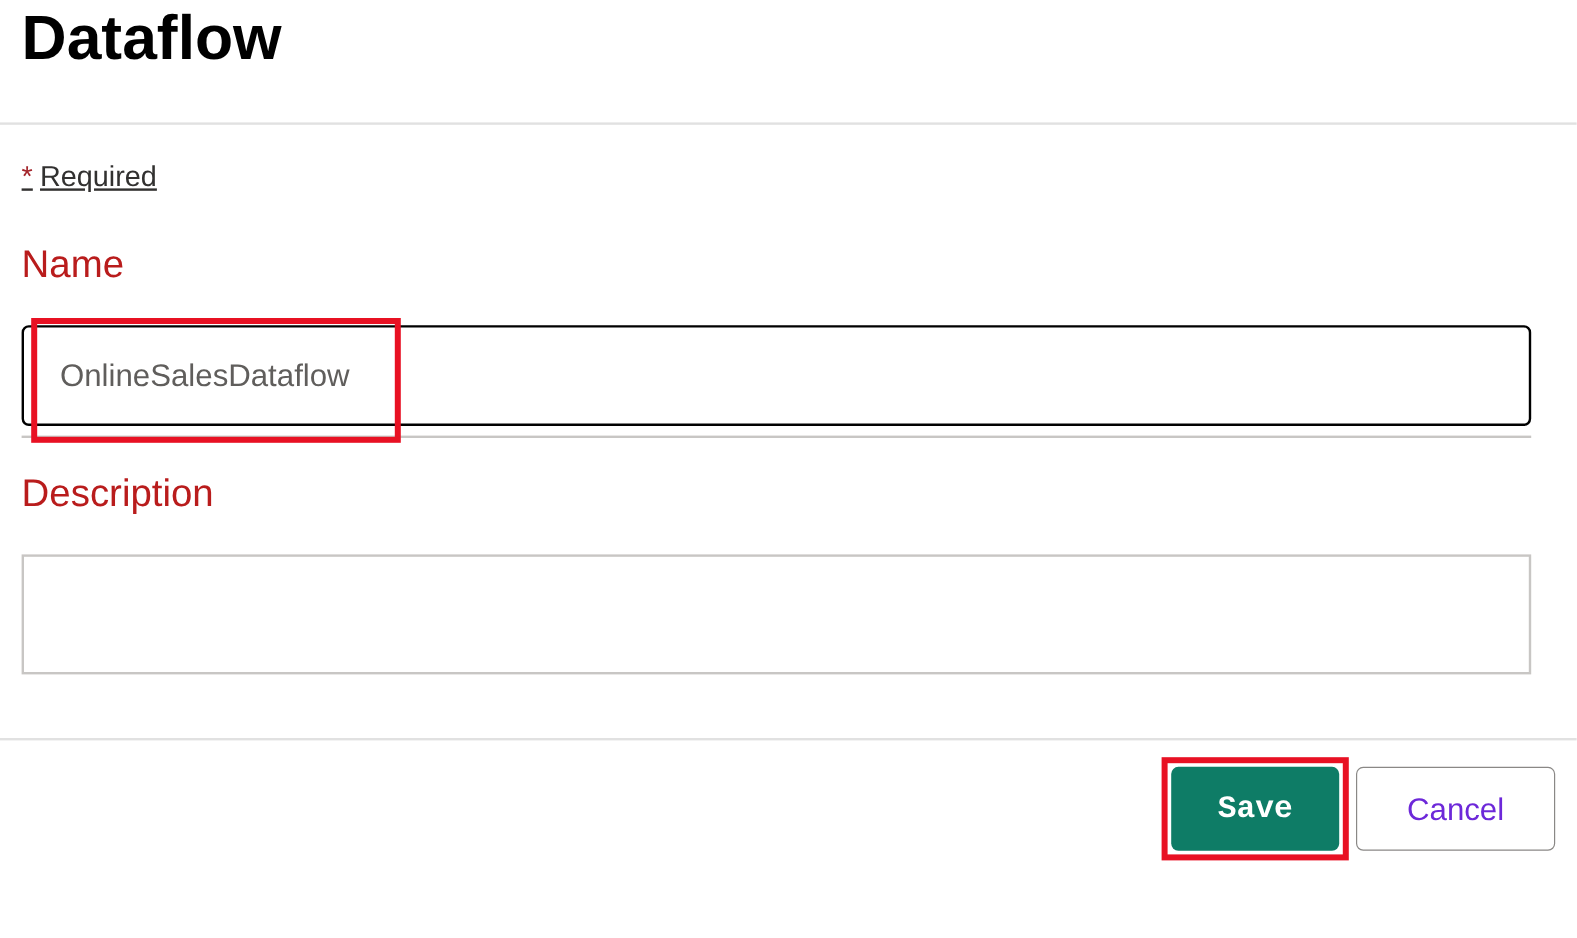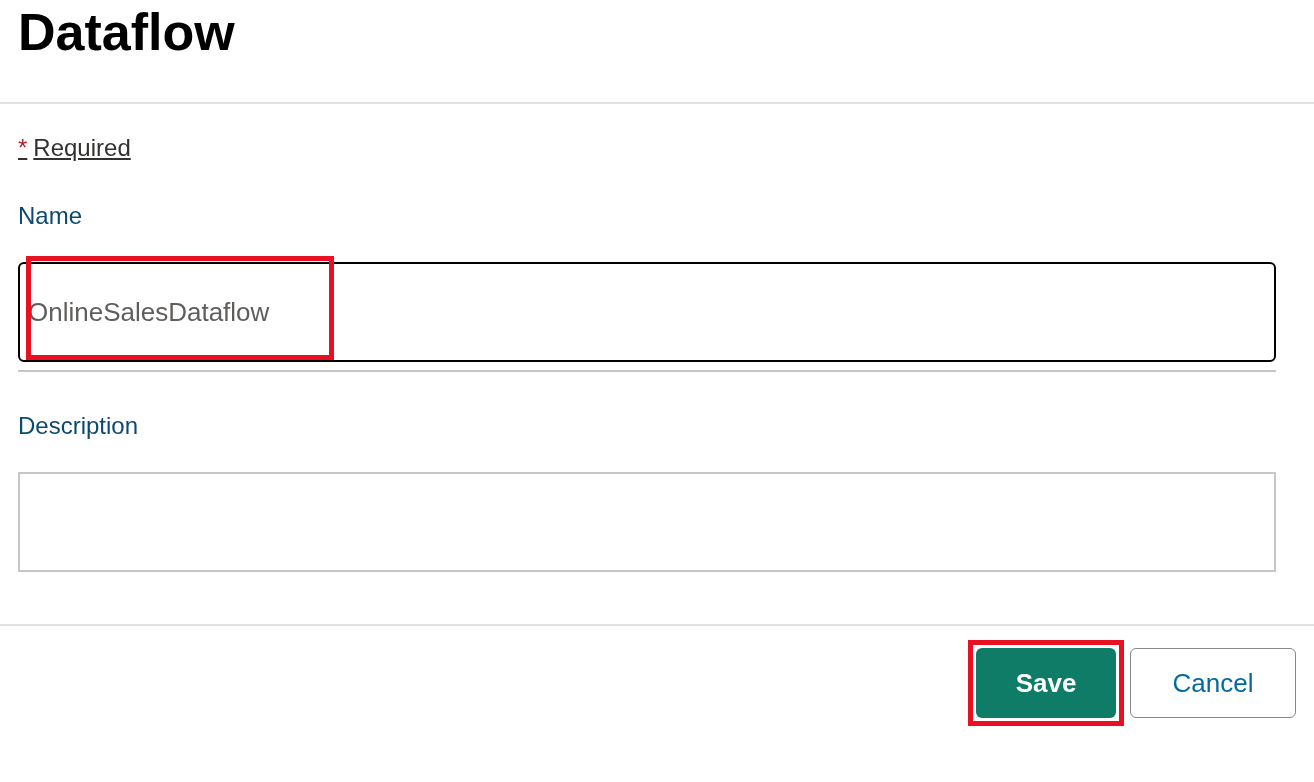--- a/index.html
+++ b/index.html
@@ -39,37 +39,37 @@
     font-size: 24px;
     color: #323130;
     margin-bottom: 40px;
     text-decoration: underline;
   }
   .required-asterisk {
     color: #a4262c;
     margin-right: 6px;
   }
   .field-label {
-    font-size: 24px;
-    color: #0c4a6e;
+    font-size: 32px;
+    color: #b91c1c;
     margin-bottom: 32px;
-    margin-top: 40px;
+    margin-top: 28px;
   }
   .name-input-wrap {
     position: relative;
     margin-bottom: 8px;
   }
   .name-input {
     width: 1258px;
-    height: 100px;
+    height: 84px;
     border: 2px solid #000;
     border-radius: 6px;
     font-size: 26px;
     color: #605e5c;
-    padding: 0 8px;
+    padding: 0 30px;
     outline: none;
     background: #fff;
     font-family: inherit;
   }
   .name-underline {
     width: 1258px;
     height: 2px;
     background: #c8c6c4;
     margin-top: 6px;
   }
@@ -116,33 +116,34 @@
     cursor: pointer;
     font-family: inherit;
     padding: 0 32px;
   }
   .btn-save {
     background: #0e7c66;
     color: #fff;
     border: none;
     font-weight: 600;
     min-width: 140px;
+    font-family: Liberation Mono, monospace;
   }
   .highlight-save {
     position: absolute;
     top: -8px;
     left: -8px;
     right: -8px;
     bottom: -8px;
     border: 5px solid #e81123;
     pointer-events: none;
   }
   .btn-cancel {
     background: #fff;
-    color: #0369a1;
+    color: #6d28d9;
     border: 1px solid #8a8886;
     min-width: 166px;
   }
 </style>
 </head>
 <body>
 
 <div class="dialog">
 
   <div class="dialog-header">

